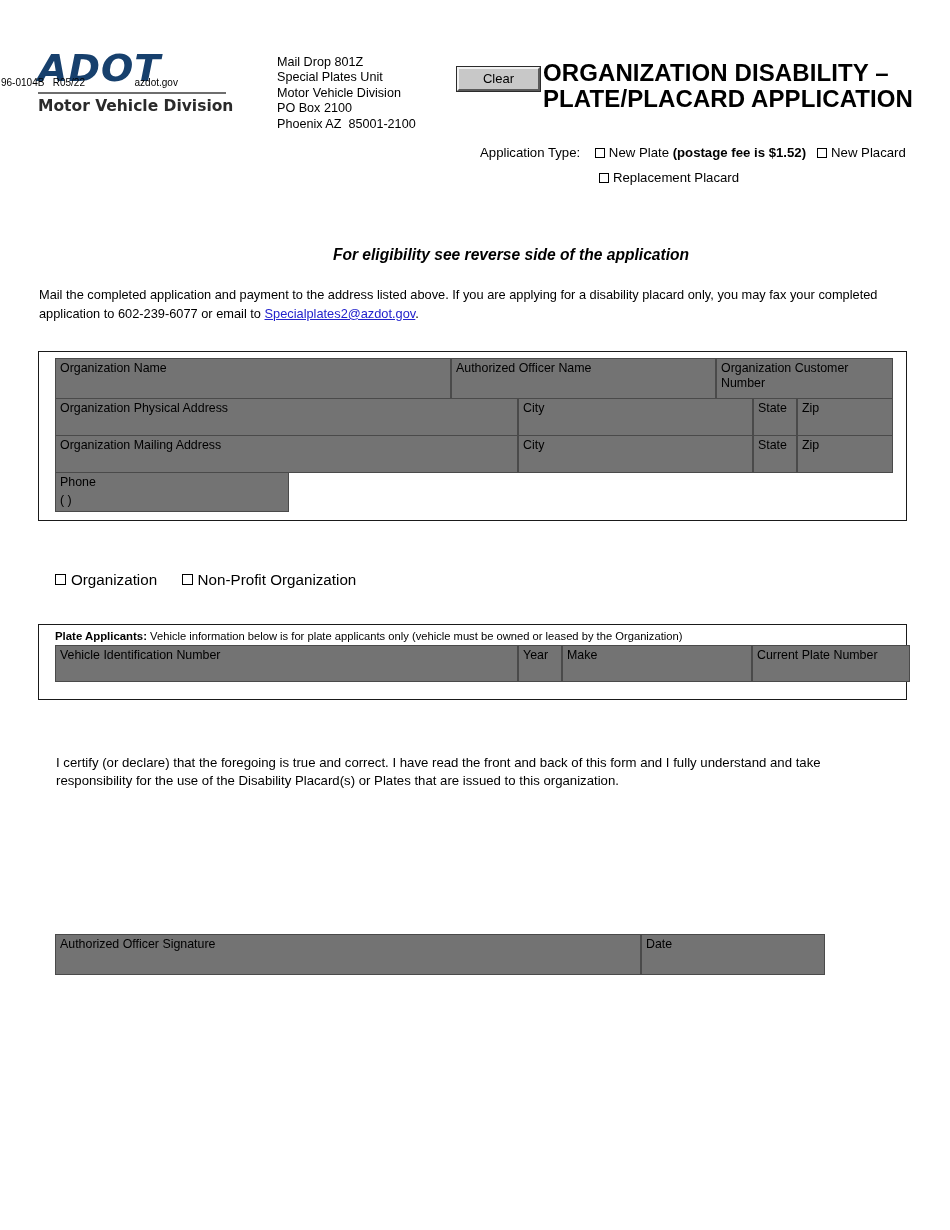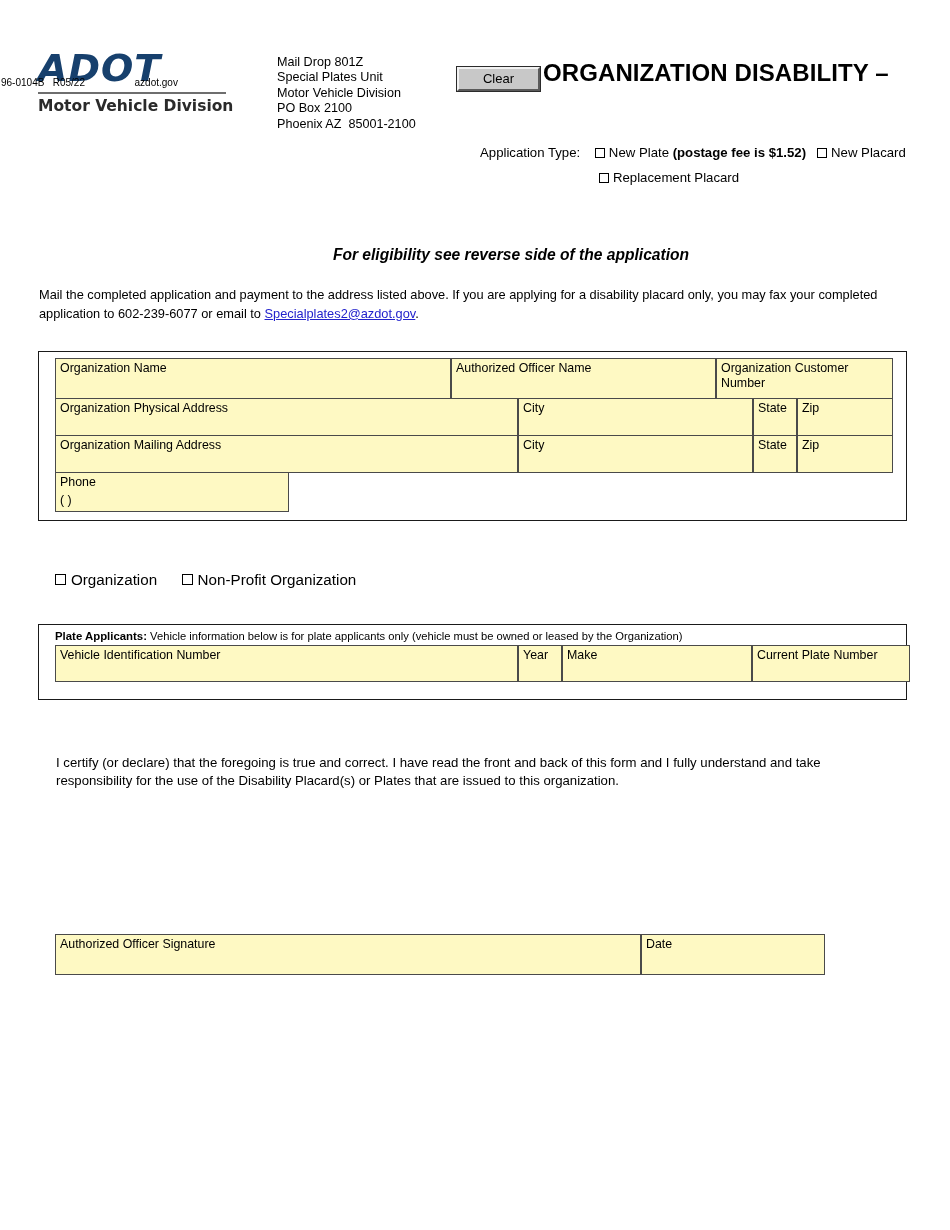--- a/index.html
+++ b/index.html
@@ -118,21 +118,21 @@
     position: absolute; left: 38px; top: 351px;
     width: 869px; height: 170px;
     border: 1.6px solid #1a1a1a;
   }
   .org-table { position: absolute; left: 16px; top: 6px; width: 838px; }
   .cell {
     position: absolute;
     border: 1px solid #4a4a4a;
     font-size: 12.4px;
     padding: 2px 0 0 4px;
-    background: #fef9c3;
+    background: #737373;
     line-height: 15px;
   }
 
   .orgcheck {
     position: absolute; left: 55px; top: 571px;
     font-size: 15.2px; white-space: nowrap;
   }
   .orgcheck .cb { width: 11px; height: 11px; margin-right: 5px; }
   .orgcheck .sep { display: inline-block; width: 16px; }
 
@@ -183,20 +183,21 @@
   <div class="mail-address">Mail Drop 801Z
 Special Plates Unit
 Motor Vehicle Division
 PO Box 2100
 Phoenix AZ  85001-2100</div>
 
   <button class="clear-btn">Clear</button>
 
   <div class="title">
     <div>ORGANIZATION DISABILITY –</div>
+    <div>PLATE/PLACARD APPLICATION</div>
   </div>
 
   <div class="apptype">
     <div>
       <span class="lbl-apptype">Application Type:</span>
       &nbsp;&nbsp;
       <span class="cb"></span><span>New Plate </span><b>(postage fee is $1.52)</b>
       &nbsp;
       <span class="cb"></span><span>New Placard</span>
     </div>

